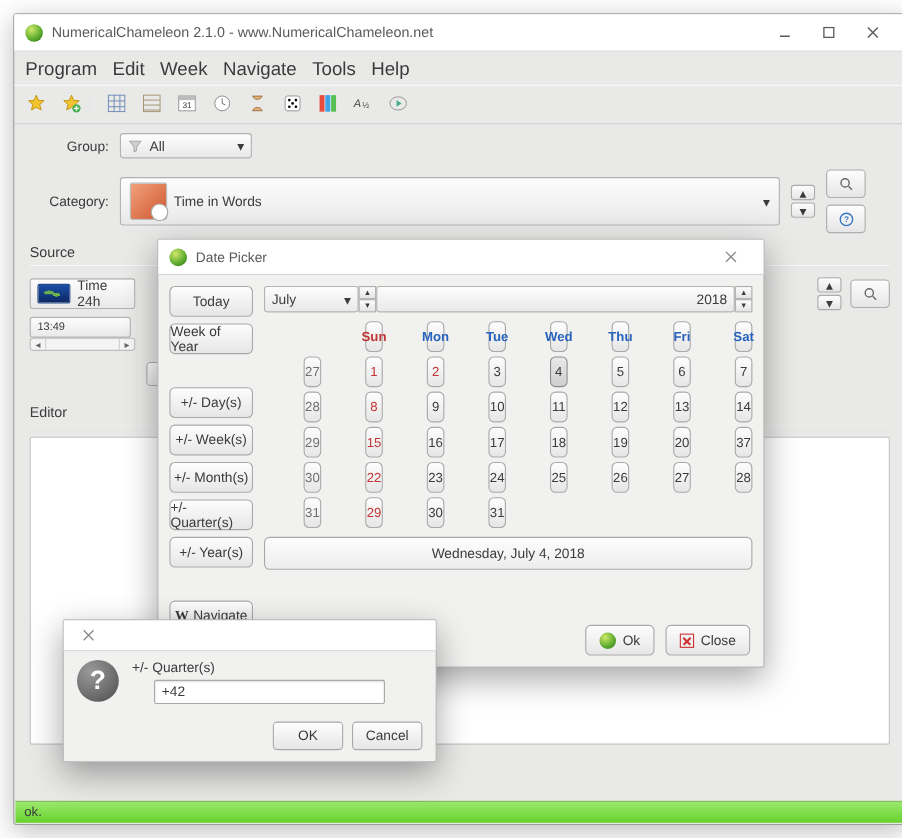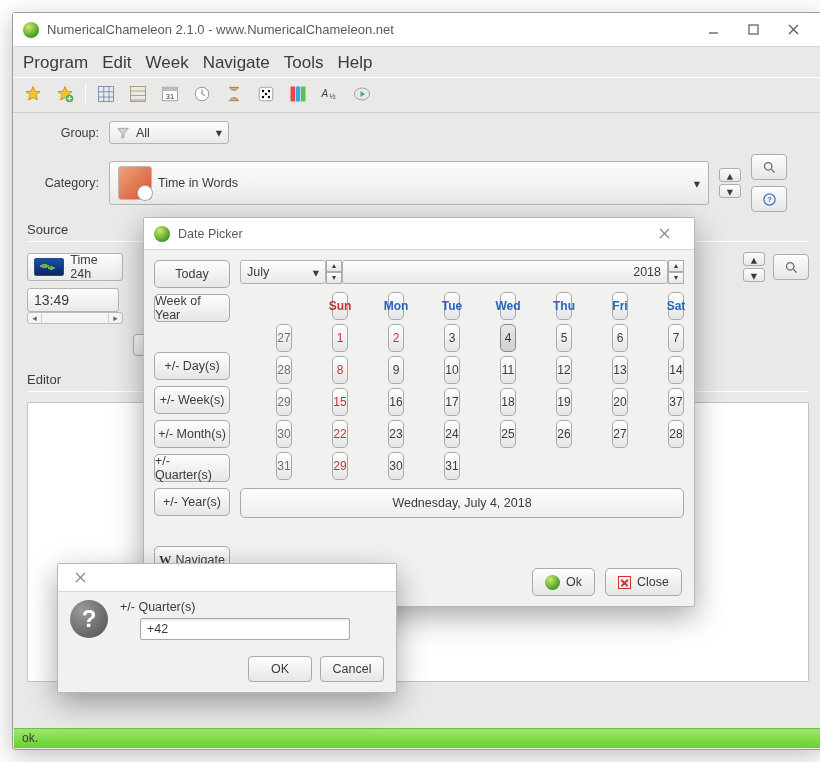--- a/index.html
+++ b/index.html
@@ -259,21 +259,21 @@
             <svg width="15" height="15" viewBox="0 0 24 24">
               <circle cx="10" cy="10" r="6" fill="none" stroke="#666" stroke-width="2"></circle>
               <path d="M15 15l5 5" stroke="#666" stroke-width="2"></path>
             </svg>
           </div>
       </div>
     </div>
 
     <div style="width:96px;margin-top:6px;">
       <div class="field time-box">
-        <span style="font-size:14px;">13:49</span>
+        <span style="font-size:10px;">13:49</span>
       </div>
       <div class="scrollstub">
           <div class="l">◂</div>
           <div class="r">▸</div>
         </div>
     </div>
 
     <div class="row" style="margin-top:10px;">
       <div style="width:96px;"></div>
       <div class="minus1">-1</div>

